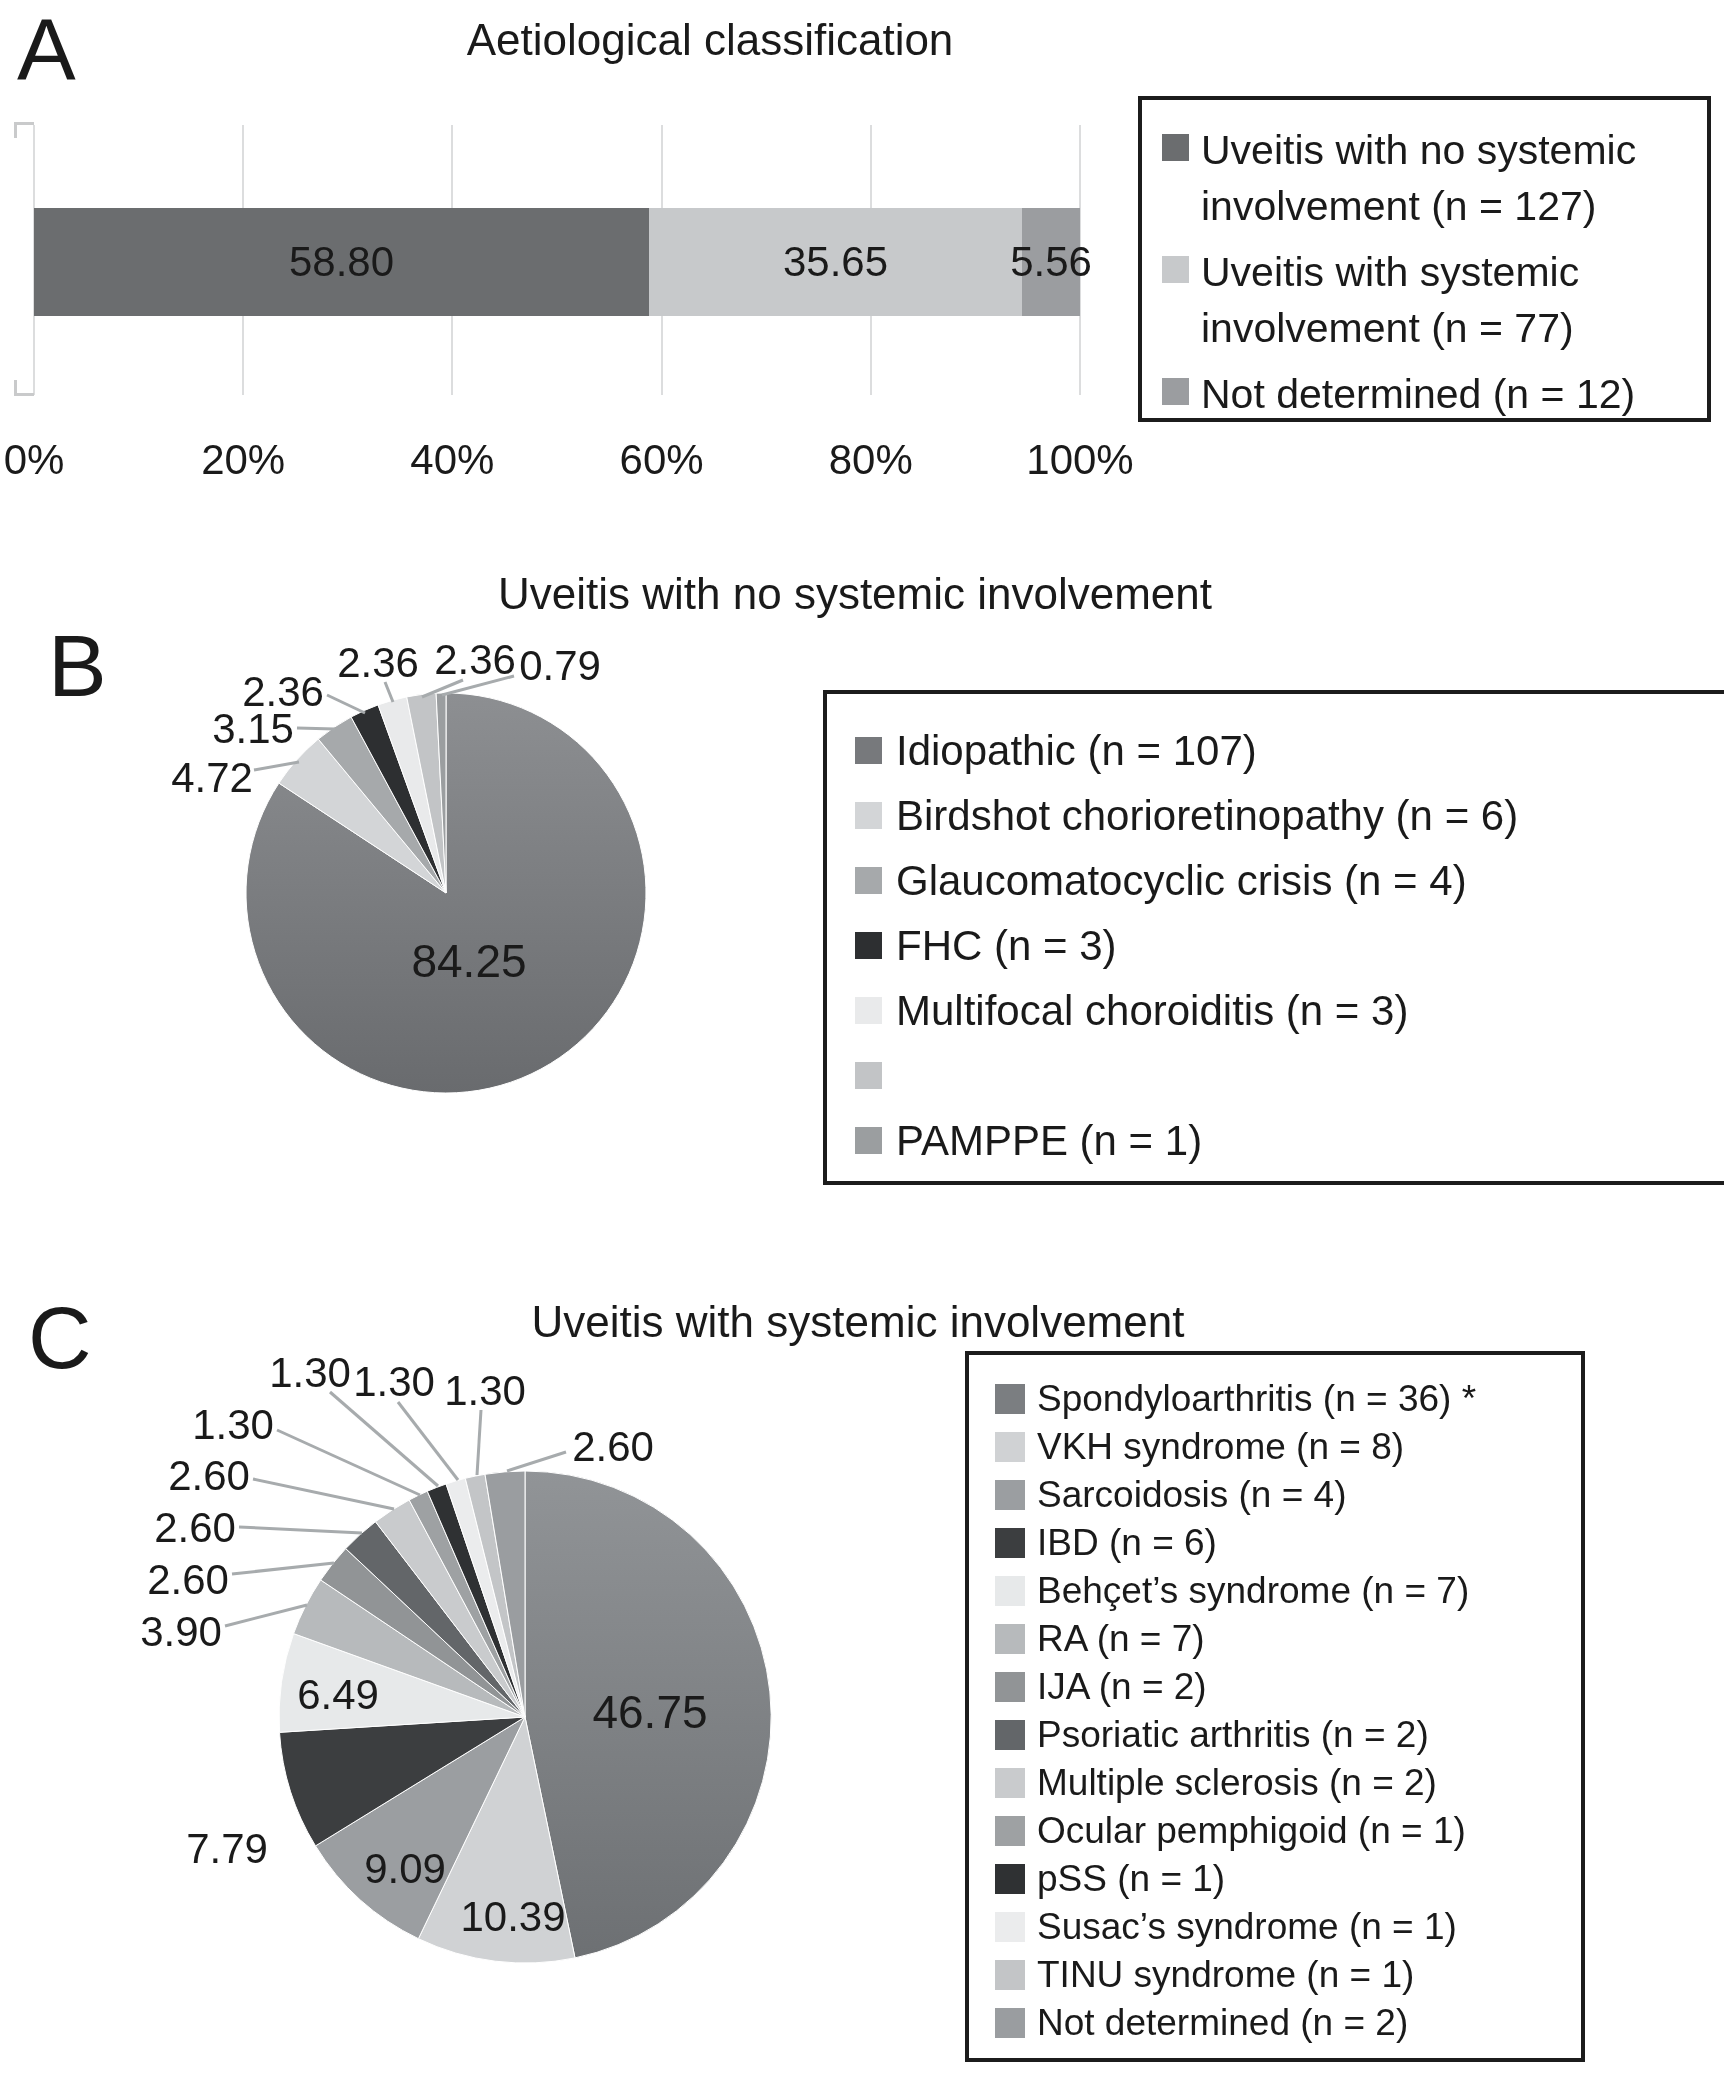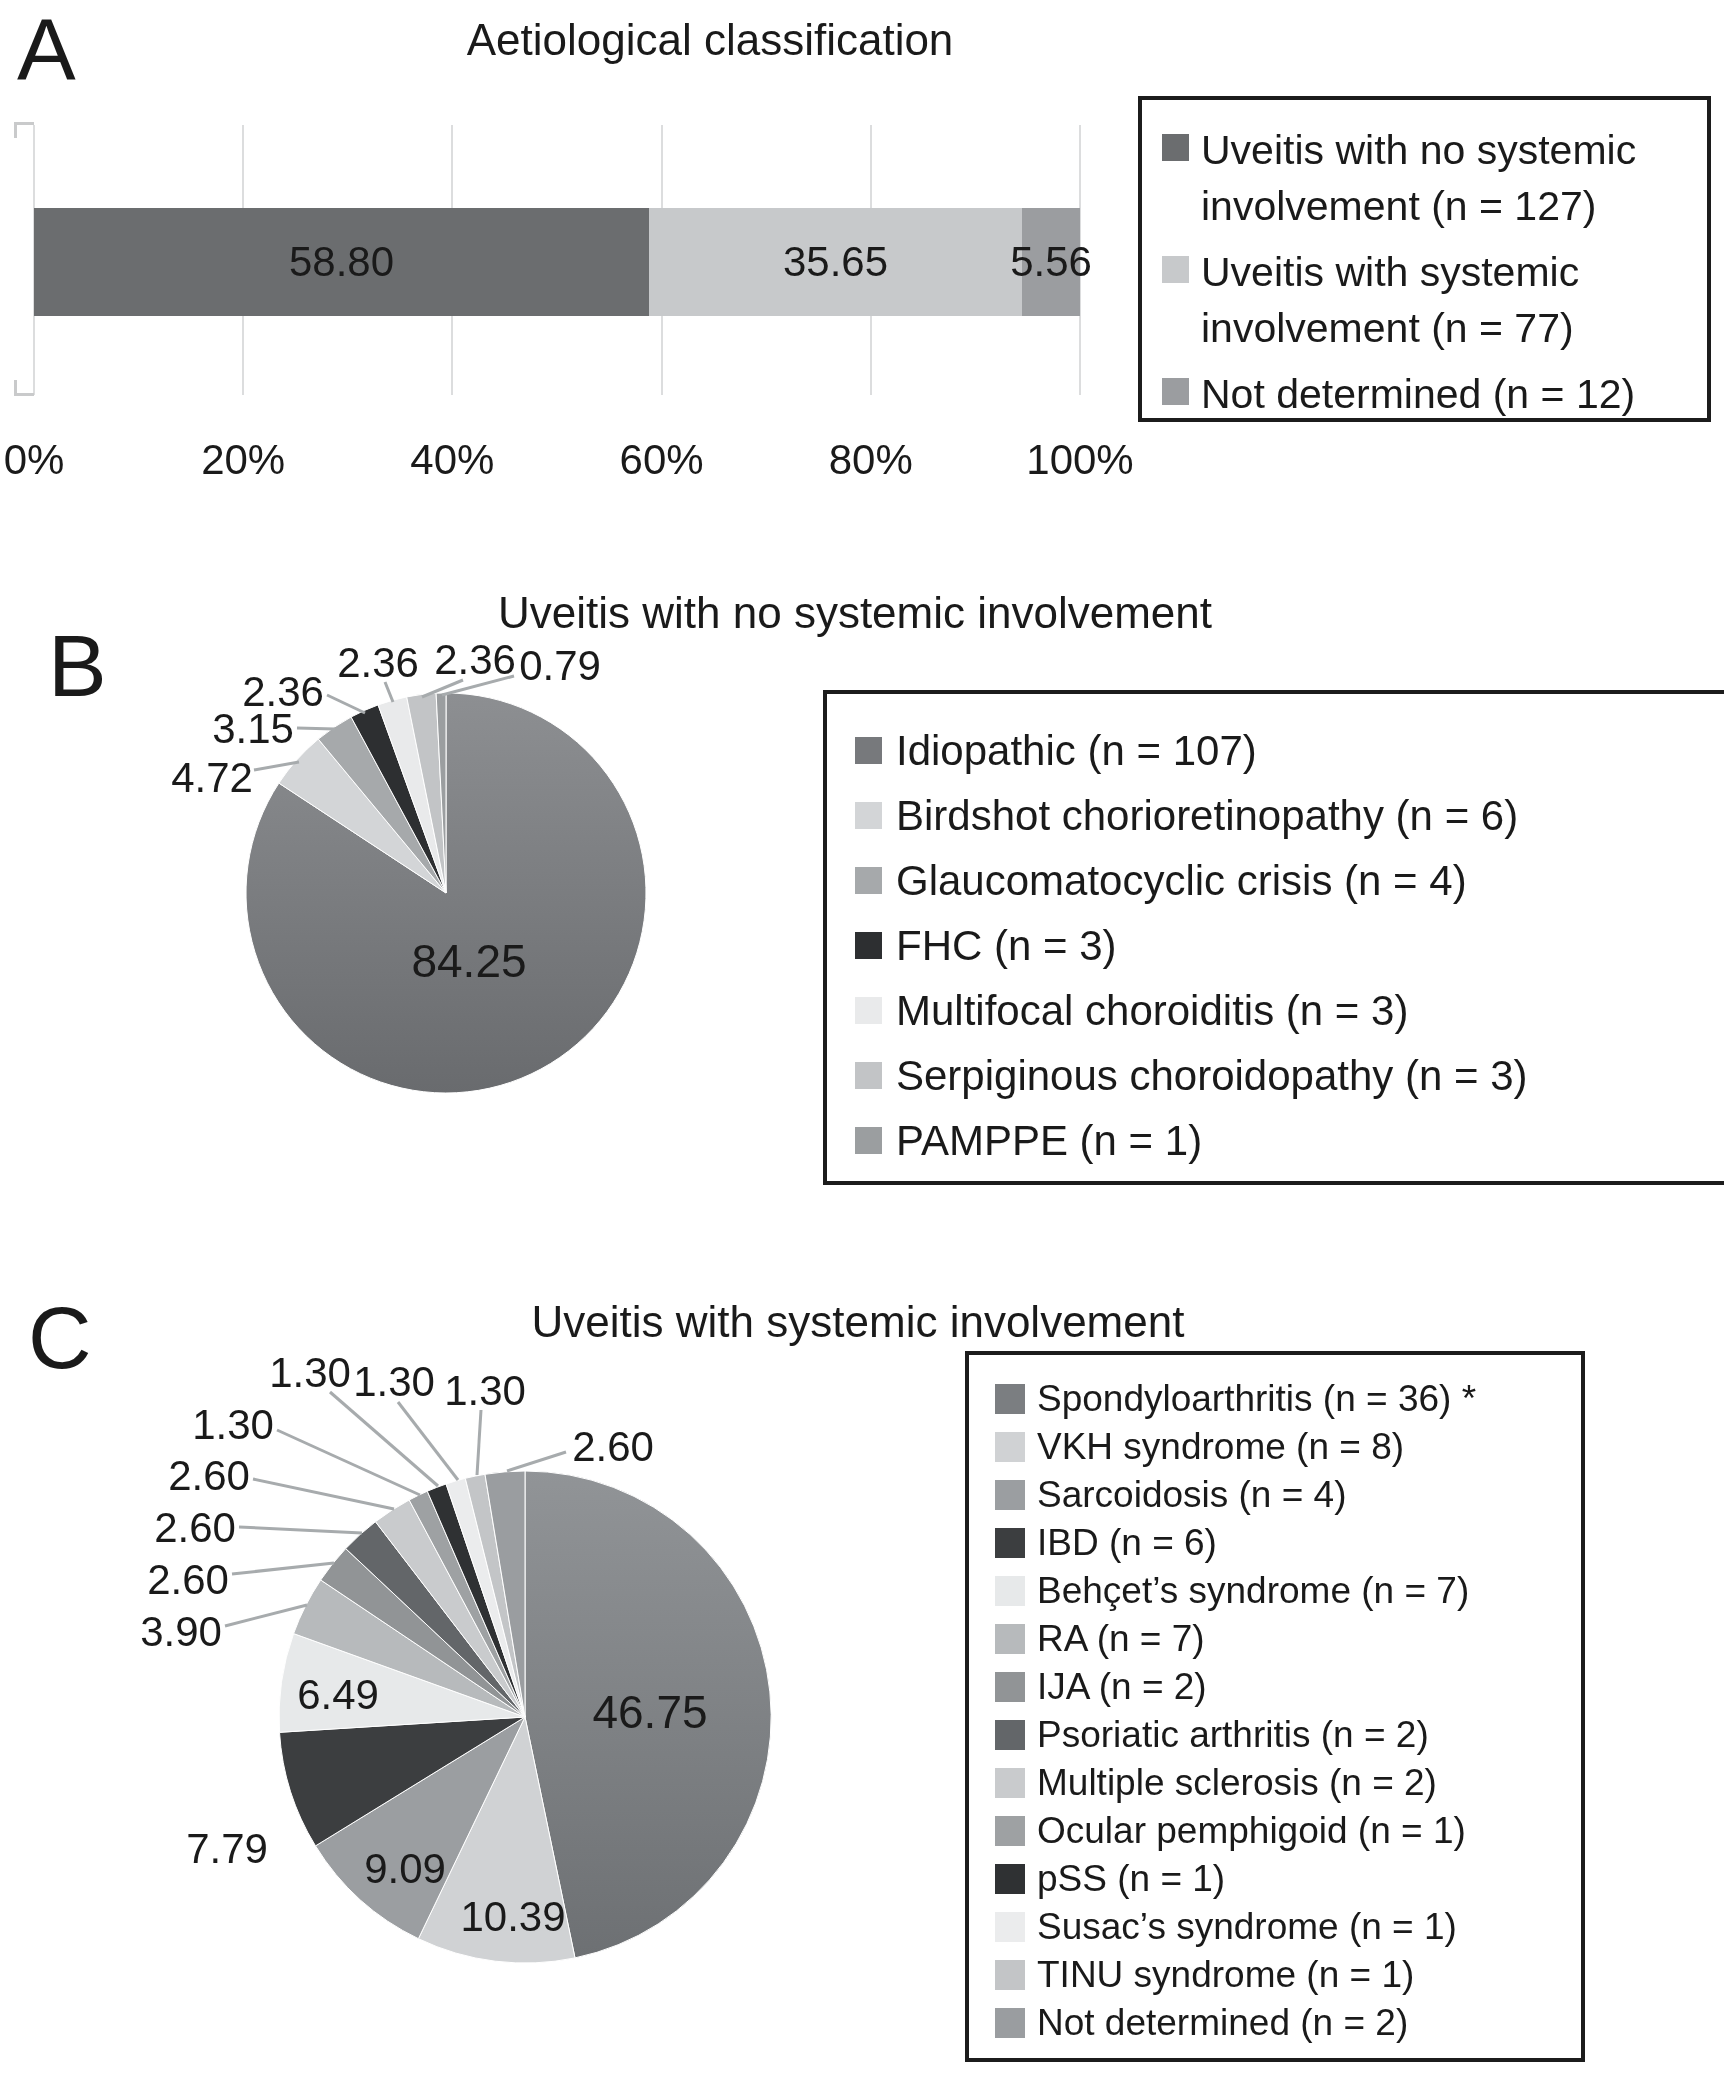--- a/index.html
+++ b/index.html
@@ -75,21 +75,21 @@
         <span class="swatch" style="background: linear-gradient(rgb(199, 201, 203) 0%, rgb(199, 201, 203) 100%) rgb(199, 201, 203);"></span>
         <span class="lg-text">Uveitis with systemic involvement (n = 77)</span>
       </div>
       <div class="lg-row">
         <span class="swatch" style="background: linear-gradient(rgb(155, 157, 160) 0%, rgb(155, 157, 160) 100%) rgb(155, 157, 160);"></span>
         <span class="lg-text">Not determined (n = 12)</span>
       </div>
     </div>
 
   <div class="panel-letter" style="left:48px;top:622px;">B</div>
-  <div class="chart-title" style="left:855px;top:589px;">Uveitis with no systemic involvement</div>
+  <div class="chart-title" style="left:855px;top:570px;">Uveitis with no systemic involvement</div>
   <div class="legend-box" id="legend-b">
       <div class="lg-row">
         <span class="swatch" style="background: linear-gradient(rgb(119, 121, 124) 0%, rgb(119, 121, 124) 100%) rgb(119, 121, 124);"></span>
         <span class="lg-text">Idiopathic (n = 107)</span>
       </div>
       <div class="lg-row">
         <span class="swatch" style="background: linear-gradient(rgb(211, 213, 215) 0%, rgb(211, 213, 215) 100%) rgb(211, 213, 215);"></span>
         <span class="lg-text">Birdshot chorioretinopathy (n = 6)</span>
       </div>
       <div class="lg-row">
@@ -99,21 +99,20 @@
       <div class="lg-row">
         <span class="swatch" style="background: linear-gradient(rgb(45, 47, 49) 0%, rgb(45, 47, 49) 100%) rgb(45, 47, 49);"></span>
         <span class="lg-text">FHC (n = 3)</span>
       </div>
       <div class="lg-row">
         <span class="swatch" style="background: linear-gradient(rgb(233, 234, 235) 0%, rgb(233, 234, 235) 100%) rgb(233, 234, 235);"></span>
         <span class="lg-text">Multifocal choroiditis (n = 3)</span>
       </div>
       <div class="lg-row">
         <span class="swatch" style="background: linear-gradient(rgb(194, 196, 198) 0%, rgb(194, 196, 198) 100%) rgb(194, 196, 198);"></span>
-        <span class="lg-text">Serpiginous choroidopathy (n = 3)</span>
       </div>
       <div class="lg-row">
         <span class="swatch" style="background: linear-gradient(rgb(155, 158, 160) 0%, rgb(155, 158, 160) 100%) rgb(155, 158, 160);"></span>
         <span class="lg-text">PAMPPE (n = 1)</span>
       </div>
     </div>
 
   <div class="panel-letter" style="left:28px;top:1294px;">C</div>
   <div class="chart-title" style="left:858px;top:1298px;">Uveitis with systemic involvement</div>
   <div class="legend-box" id="legend-c">

